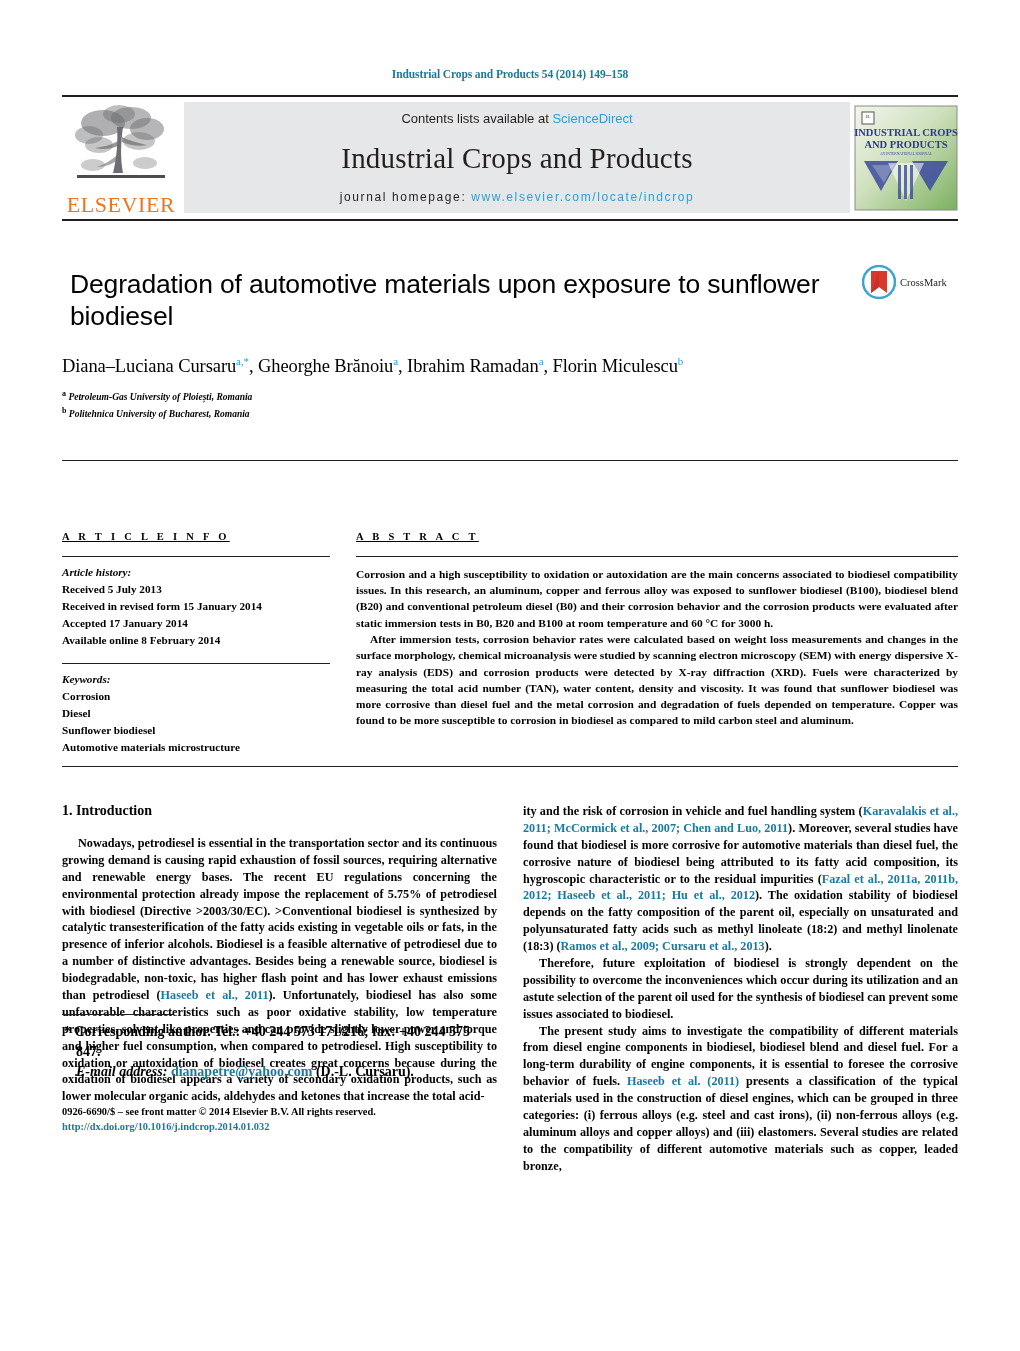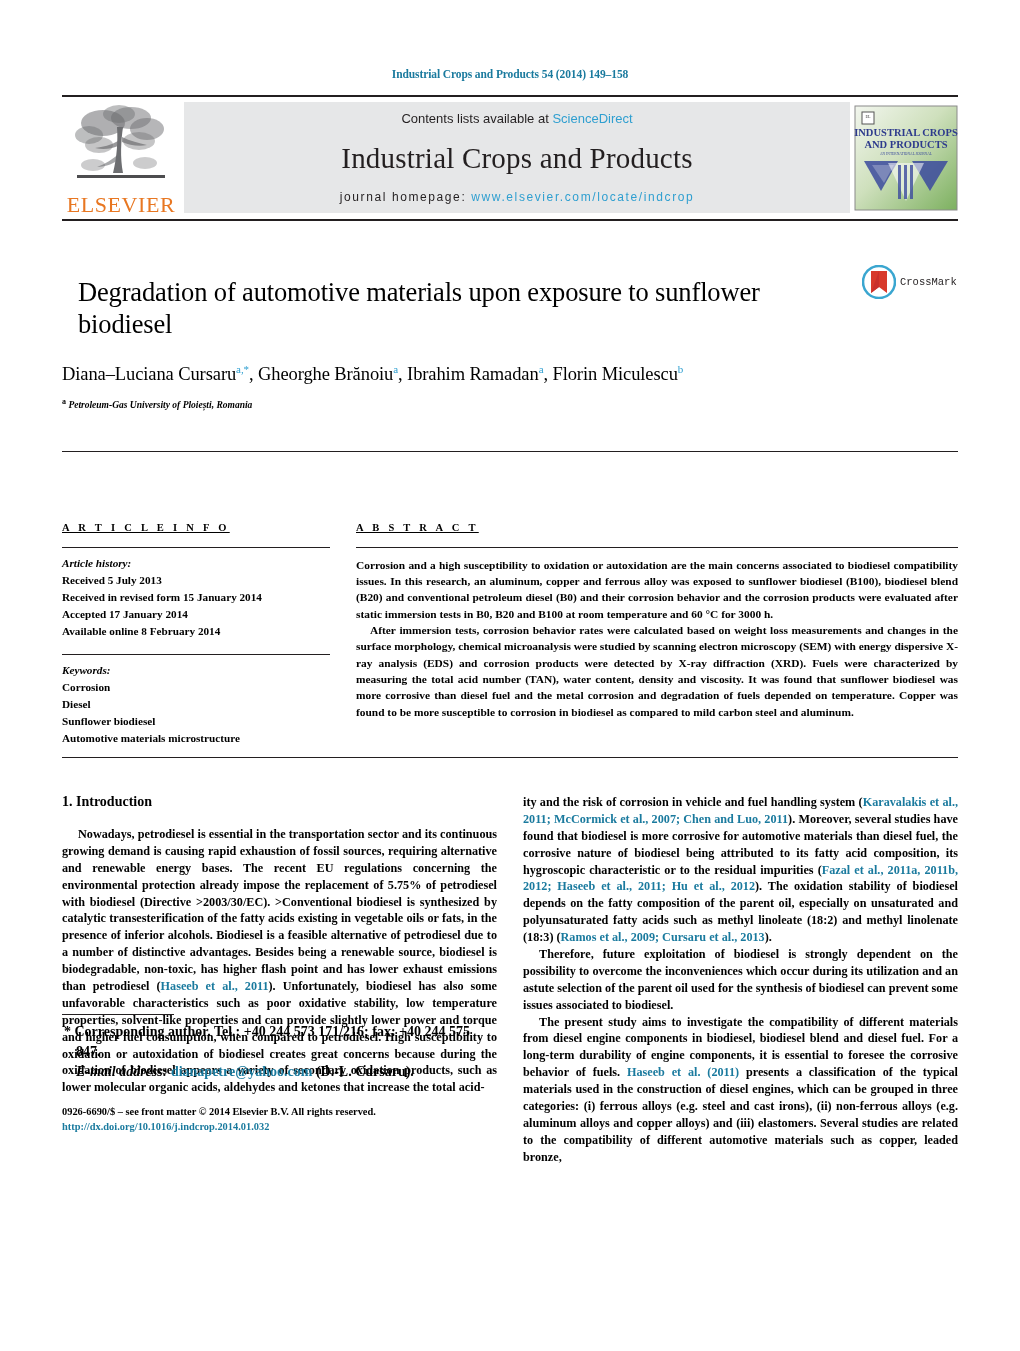--- a/index.html
+++ b/index.html
@@ -102,25 +102,25 @@
   }
 
   
   .title-block {
     margin-top: 40px;
     display: flex;
     align-items: flex-start;
   }
   .title-left { flex: 1 1 auto; padding-right: 12px; }
   h1.article-title {
-    font-family: Liberation Serif, serif;
+    font-family: Liberation Sans, sans-serif;
     font-size: 26.5px;
     font-weight: normal;
     line-height: 1.20;
-    margin: 16px;
+    margin: 8px;
     letter-spacing: -0.15px;
   }
   .authors {
     margin-top: 22px;
     font-family: "Liberation Serif", serif;
     font-size: 18.5px;
     line-height: 1.2;
     letter-spacing: -0.1px;
   }
   .authors sup { font-size: 11px; color: #2f9fd0; vertical-align: super; }
@@ -135,21 +135,21 @@
   .affiliations sup { font-style: normal; font-size: 8px; }
   .crossmark {
     flex: 0 0 96px;
     width: 96px;
     display: flex;
     align-items: center;
     gap: 4px;
     padding-top: 4px;
   }
   .crossmark-label {
-    font-family: Liberation Mono, monospace;
+    font-family: Liberation Serif, serif;
     font-size: 10.5px;
     color: #231f20;
     text-align: right;
   }
 
   
   .info-abstract {
     margin-top: 42px;
     display: flex;
     border-top: 1.2px solid #231f20;
@@ -337,20 +337,21 @@
       </svg>
     </div>
   </div>
 
   <div class="title-block">
     <div class="title-left">
       <h1 class="article-title">Degradation of automotive materials upon exposure to sunflower biodiesel</h1>
       <div class="authors">Diana–Luciana Cursaru<sup>a,*</sup>, Gheorghe Brănoiu<sup>a</sup>, Ibrahim Ramadan<sup>a</sup>, Florin Miculescu<sup>b</sup></div>
       <div class="affiliations">
         <div><sup>a</sup> <span>Petroleum-Gas University of Ploiești, Romania</span></div>
+        <div><sup>b</sup> <span>Politehnica University of Bucharest, Romania</span></div>
       </div>
     </div>
     <div class="crossmark">
       <svg width="34" height="34" viewBox="0 0 34 34">
         <circle cx="17" cy="17" r="16" fill="#ffffff" stroke="#3aa6d0" stroke-width="2.6"></circle>
         <path d="M9 6 L25 6 L25 28 L17 22 L9 28 Z" fill="#d8392b"></path>
         <path d="M17 6 L17 22 L9 28 Z" fill="#c9302c"></path>
       </svg>
       <span class="crossmark-label">CrossMark</span>
     </div>

